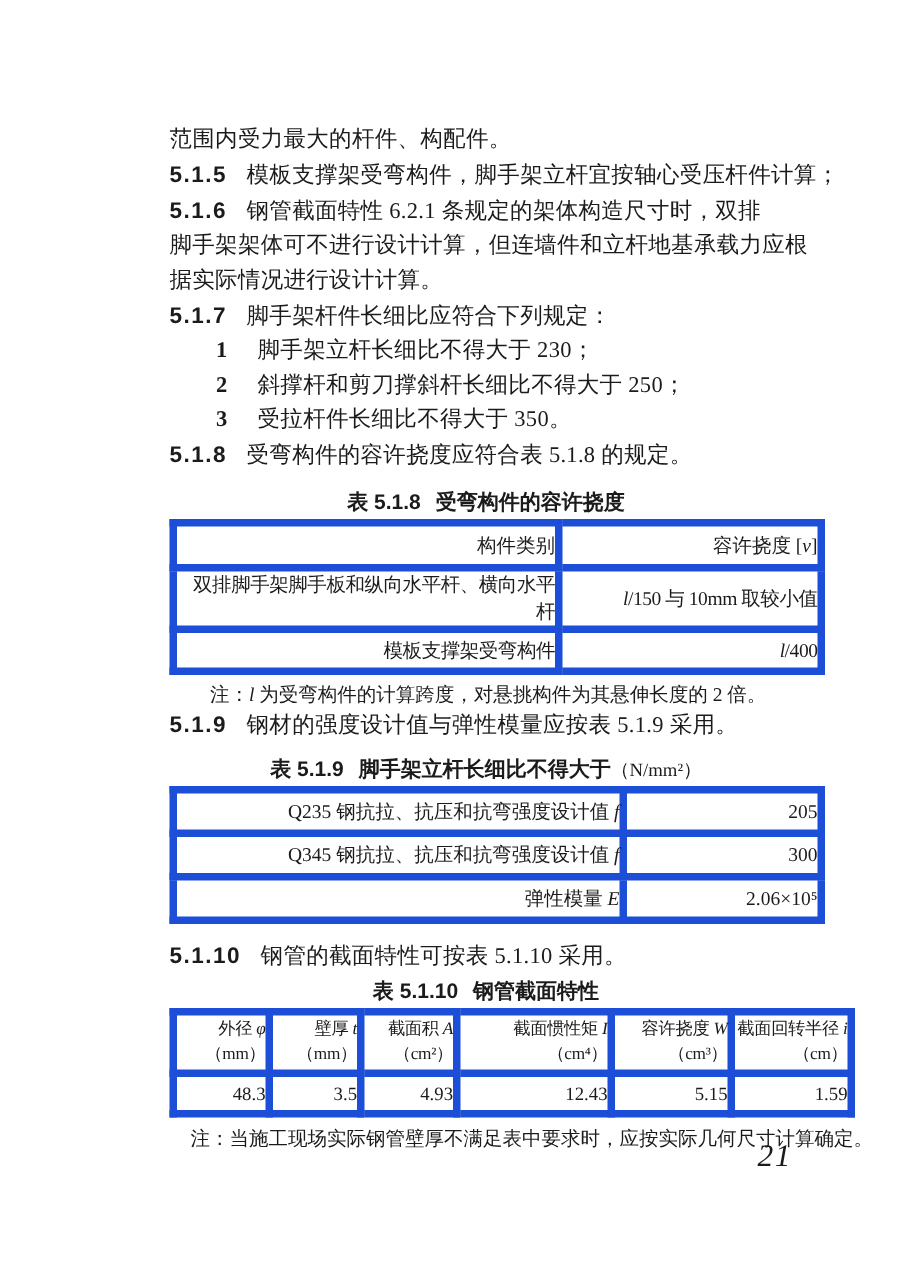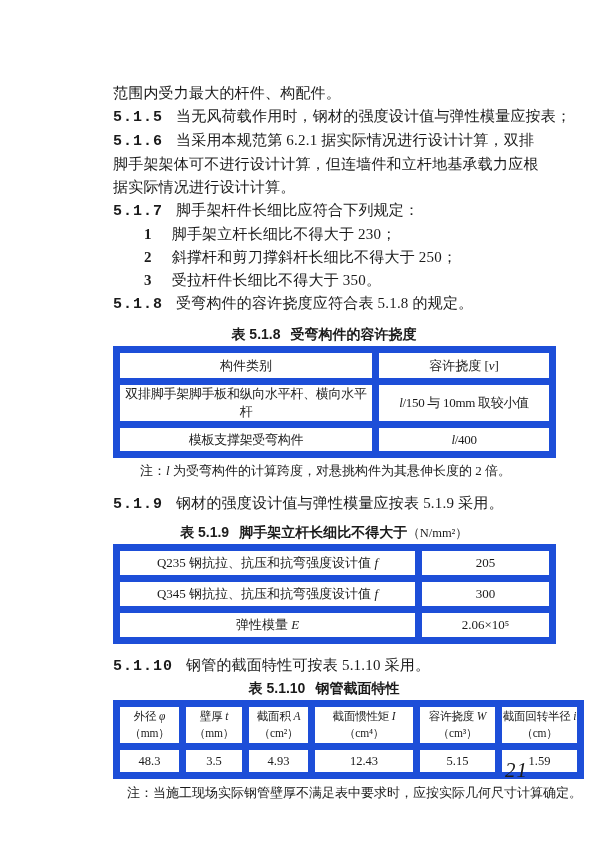--- a/index.html
+++ b/index.html
@@ -3,73 +3,73 @@
 <meta charset="utf-8">
 <style>
   html,body{margin:0;padding:0;}
   body{
     width:600px;height:848px;background:#ffffff;position:relative;
     font-family:"Liberation Serif","DejaVu Serif",serif;color:#1b1b1b;
     overflow:hidden;
   }
   .content{padding:82px 65px 0 113px;}
   .bline{font-size:15px;line-height:23px;white-space:nowrap;letter-spacing:0.2px;}
-  .snum{font-weight:bold;margin-right:13px;letter-spacing:1px;font-family:Liberation Mono, monospace;}
+  .snum{font-weight:bold;margin-right:13px;letter-spacing:1px;font-family:Liberation Sans, sans-serif;}
   .item{padding-left:31px;}
   .inum{font-weight:bold;margin-right:20px;}
   .var{font-style:italic;font-family:"Liberation Serif","DejaVu Serif",serif;}
 
   .tbl-title{
     text-align:center;font-weight:bold;font-size:14px;height:20px;line-height:20px;
     font-family:"Liberation Sans","DejaVu Sans",sans-serif;margin-top:8px;
   }
   .tnum{margin-right:10px;}
   .t-unit{font-weight:normal;font-size:12.5px;font-family:"Liberation Serif",serif;margin-top:16px;}
 
   table{border-collapse:collapse;width:422px;table-layout:fixed;margin-top:2px;}
   table{border:2px solid #2b2b2b;}
-  td{border:7px solid #1d4ed8;text-align:center;padding:0;vertical-align:middle;}
+  td{border:5px solid #1d4ed8;text-align:right;padding:0;vertical-align:middle;}
 
   .t518 td{font-size:13px;height:23px;letter-spacing:-0.3px;}
   .t518 .hrow td{height:25px;letter-spacing:0;}
   .t518 .c1{width:252px;}
   .t518 .c2{width:170px;}
 
   .t519 td{font-size:13px;height:24px;}
   .t519 .c1{width:295px;}
   .t519 .c2{width:127px;}
 
   .t5110 .h1,.t5110 .h2{line-height:17px;font-size:11.5px;letter-spacing:-0.2px;}
   .t5110 .hcell{height:36px;}
   .t5110 .vrow td{height:22px;font-size:12.5px;}
   .t5110 .w1{width:59px;}.t5110 .w2{width:56px;}.t5110 .w3{width:59px;}
   .t5110 .w4{width:98px;}.t5110 .w5{width:75px;}.t5110 .w6{width:75px;}
 
   .note{font-size:13px;line-height:18px;margin-top:4px;margin-left:27px;white-space:nowrap;}
   .note2{margin-left:14px;margin-top:5px;}
 
-  .mt12{margin-top:12px;}
+  .mt12{margin-top:0;}
   .mt10{margin-top:10px;}
   .mt6{margin-top:6px;}
 
   .pagenum{
     position:absolute;top:758px;right:72px;
     font-style:italic;font-size:21px;letter-spacing:1px;
   }
 </style>
 </head>
 <body>
 
 <div class="content">
 
   <div class="bline">范围内受力最大的杆件、构配件。</div>
 
-  <div class="bline"><b class="snum">5.1.5</b><span>当无风荷载作用时，钢材的强度设计值与弹性模量应按表；</span></div>
+  <div class="bline"><b class="snum">5.1.5</b><span>模板支撑架受弯构件，脚手架立杆宜按轴心受压杆件计算；</span></div>
 
-  <div class="bline"><b class="snum">5.1.6</b><span>当采用本规范第 6.2.1 据实际情况进行设计计算，双排</span></div>
+  <div class="bline"><b class="snum">5.1.6</b><span>钢管截面特性 6.2.1 条规定的架体构造尺寸时，双排</span></div>
   <div class="bline">脚手架架体可不进行设计计算，但连墙件和立杆地基承载力应根</div>
   <div class="bline">据实际情况进行设计计算。</div>
 
   <div class="bline"><b class="snum">5.1.7</b><span>脚手架杆件长细比应符合下列规定：</span></div>
   <div class="bline item"><b class="inum">1</b><span>脚手架立杆长细比不得大于 230；</span></div>
   <div class="bline item"><b class="inum">2</b><span>斜撑杆和剪刀撑斜杆长细比不得大于 250；</span></div>
   <div class="bline item"><b class="inum">3</b><span>受拉杆件长细比不得大于 350。</span></div>
 
   <div class="bline"><b class="snum">5.1.8</b><span>受弯构件的容许挠度应符合表 5.1.8 的规定。</span></div>
 

